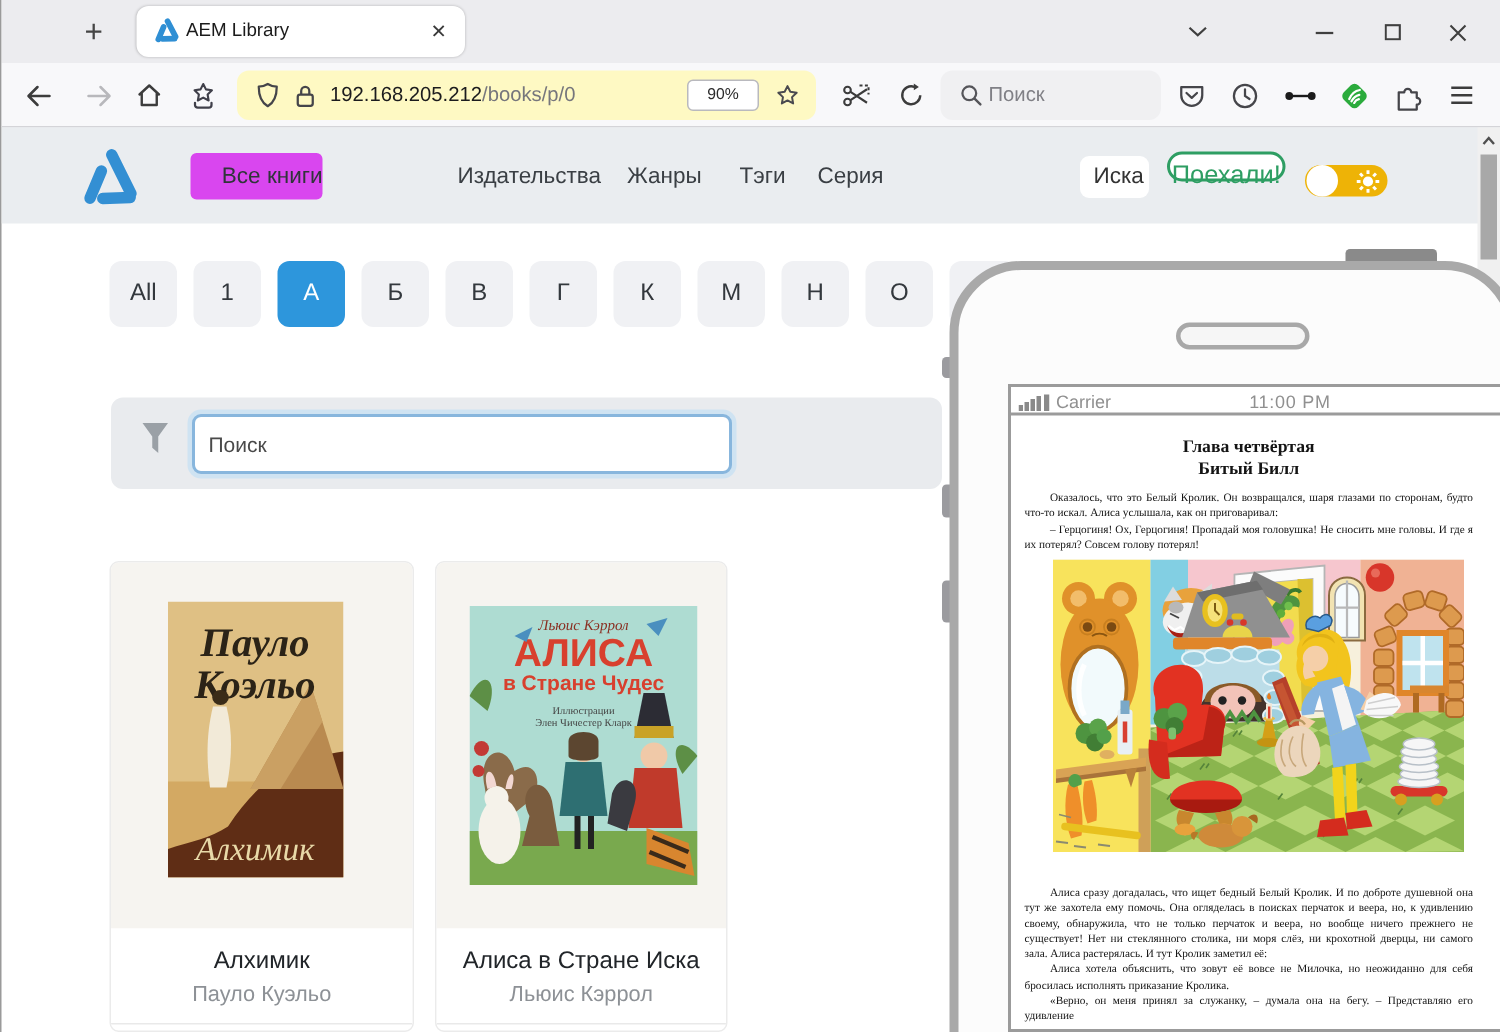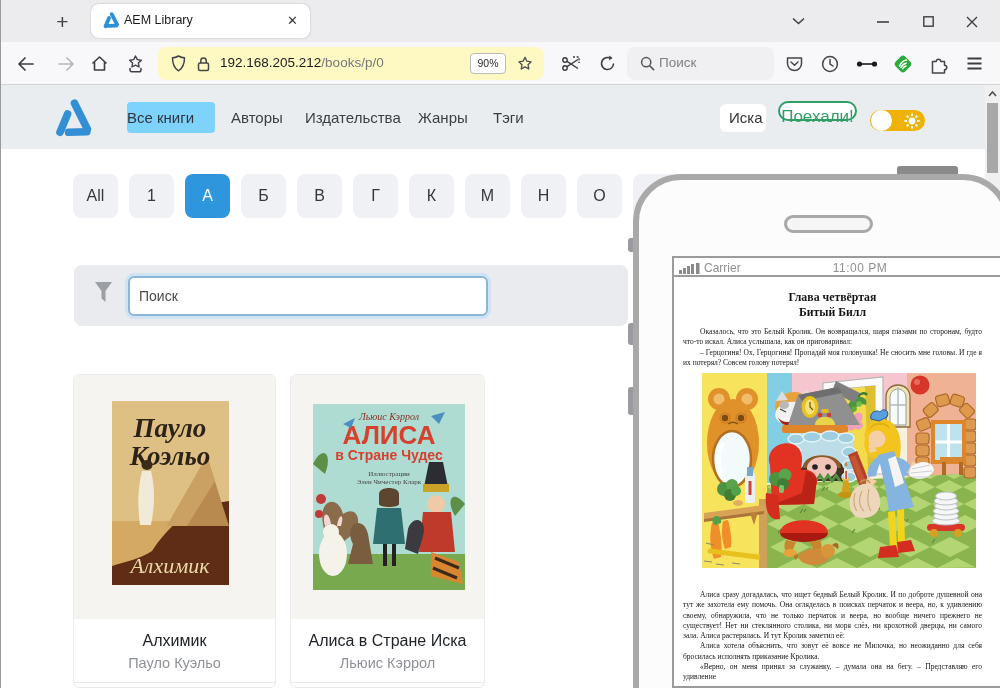--- a/index.html
+++ b/index.html
@@ -13,28 +13,28 @@
 #tab .fav { position:absolute; left:12px; top:8px; }
 #tab .title { position:absolute; left:33px; top:9px; font-size:12.5px; color:#1b1b1b; }
 #tab .close { position:absolute; right:9px; top:8px; width:17px; height:17px; color:#3a3a3a; font-size:13px; line-height:17px; text-align:center; }
 #winctl { position:absolute; right:0; top:0; height:42px; color:#2f2f2f; }
 
 #toolbar { position:absolute; left:0; top:42px; width:1000px; height:43px; background:#f8f8fa; border-bottom:1px solid #d4d4d8; }
 .tico { position:absolute; top:0; height:43px; display:flex; align-items:center; justify-content:center; }
 #urlbar { position:absolute; left:157px; top:5px; width:386px; height:33px; background:#fef9c3; border-radius:8px; }
 #urltext { position:absolute; left:62px; top:8px; font-size:13.5px; color:#1c1c1e; white-space:nowrap; }
 #urltext .path { color:#76767c; }
-#zoombadge { position:absolute; right:38px; top:6px; width:36px; height:21px; background:#fff; border:1px solid #b9b9be; border-radius:4px; font-size:10.5px; color:#2b2b2b; text-align:center; line-height:19px; }
+#zoombadge { position:absolute; right:38px; top:6px; width:48px; height:21px; background:#fff; border:1px solid #b9b9be; border-radius:4px; font-size:10.5px; color:#2b2b2b; text-align:center; line-height:19px; }
 #searchbar { position:absolute; left:626px; top:5px; width:147px; height:33px; background:#f0f0f2; border-radius:8px; }
 #searchbar .ph { position:absolute; left:32px; top:8px; font-size:13.5px; color:#808086; }
 
 
 #navbar { position:absolute; left:0; top:85px; width:1000px; height:64px; background:#eaedf0; }
 .navlink { position:absolute; top:0; height:64px; display:flex; align-items:center; font-size:15px; color:#3a3f44; }
-#nav-active { position:absolute; left:126px; top:17px; width:88px; height:31px; background:#7dd3fc; border-radius:4px; text-align:left; line-height:31px; font-size:15px; color:#30353a; }
+#nav-active { position:absolute; left:126px; top:17px; width:88px; height:31px; background:#d946ef; border-radius:4px; text-align:right; line-height:31px; font-size:15px; color:#30353a; }
 #nav-input { position:absolute; left:719px; top:19px; width:46px; height:28px; background:#fff; border-radius:6px; font-size:15px; color:#333; line-height:28px; padding-left:9px; overflow:hidden; white-space:nowrap; }
 #nav-go { position:absolute; left:777px; top:16px; width:79px; height:20px; background:#fff; border:2px solid #2e9e63; border-radius:10px; color:#2e9e63; font-size:17px; text-align:center; line-height:28px; }
 #toggle { position:absolute; left:869px; top:110px; width:55px; height:21px; background:#eeb306; border-radius:11px; }
 #toggle .knob { position:absolute; left:0.5px; top:0px; width:21px; height:21px; background:#fff; border-radius:50%; }
 
 
 .abtn { position:absolute; top:174px; width:45px; height:44px; background:#f0f1f4; border-radius:8px; font-size:16px; color:#33383d; text-align:center; line-height:44px; }
 .abtn.sel { background:#2d96dc; color:#fff; }
 
 
@@ -207,24 +207,24 @@
 
   <div id="navbar">
     <svg style="position:absolute; left:54px; top:14px;" width="38" height="40" viewBox="0 0 38 40">
       <g stroke="#338fd3" stroke-width="7.6" stroke-linecap="round" fill="none">
         <path d="M19.5 4.2 L32.3 30"></path>
         <path d="M12.6 15 L5 33.2"></path>
         <path d="M13.5 33.3 L31.8 32.7"></path>
       </g>
     </svg>
     <div id="nav-active">Все книги</div>
-    <div class="navlink" style="left:230px;">Авторы</div>
     <div class="navlink" style="left:304px;">Издательства</div>
     <div class="navlink" style="left:417px;">Жанры</div>
     <div class="navlink" style="left:492px;">Тэги</div>
+    <div class="navlink" style="left:544px;">Серия</div>
     <div id="nav-input">Иска</div>
     <div id="nav-go">Поехали!</div>
   </div>
   <div id="toggle">
     <div class="knob"></div>
     <svg style="position:absolute; right:5px; top:2.5px;" width="16" height="16" viewBox="0 0 16 16">
       <g fill="#fff">
           <circle cx="8" cy="8" r="3.4"></circle>
           <g stroke="#fff" stroke-width="2">
             <path d="M8 0.5 V3"></path>

